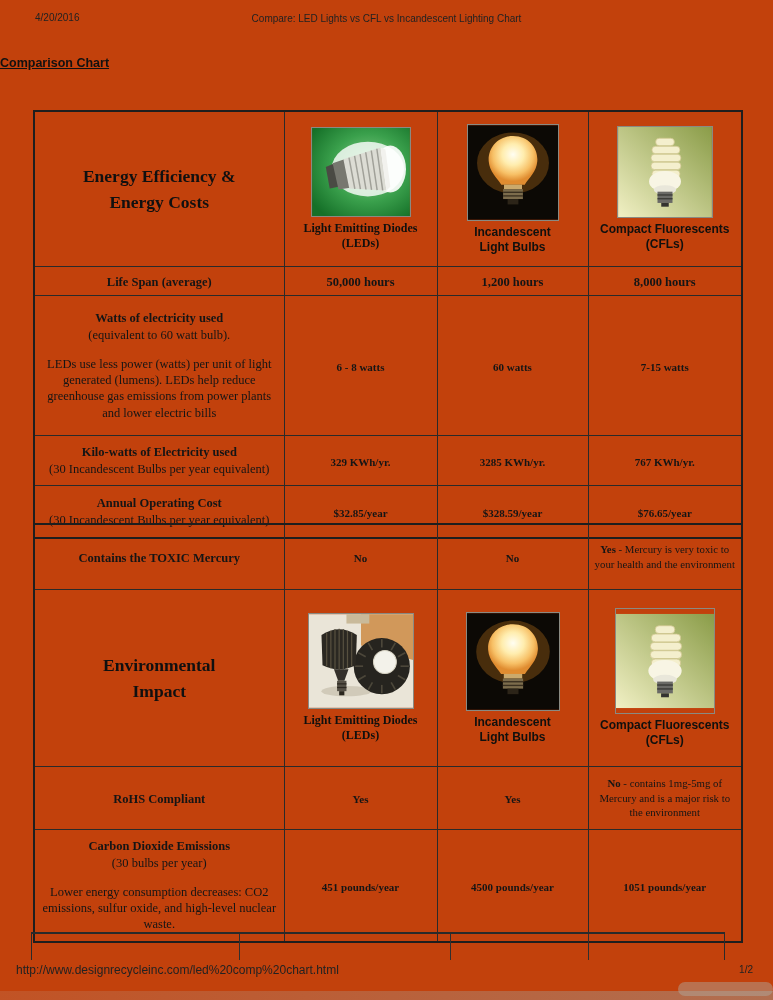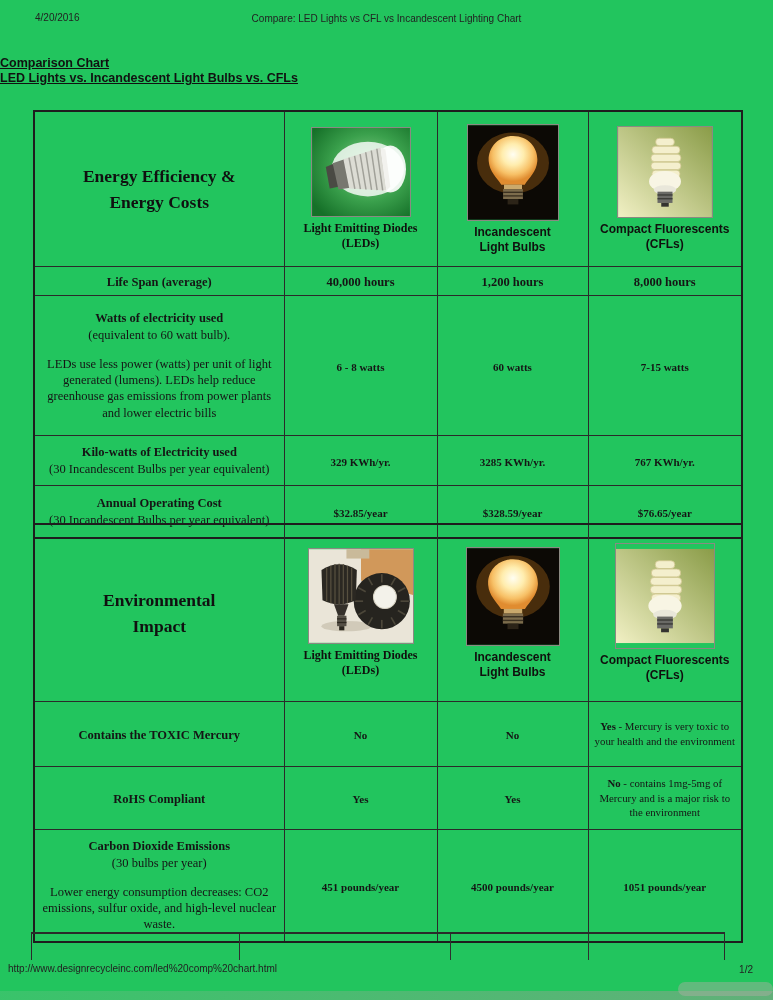--- a/index.html
+++ b/index.html
@@ -1,33 +1,33 @@
 <!DOCTYPE html>
 <html><head>
 <meta charset="utf-8">
 <style>
   html,body{margin:0;padding:0;}
   body{background:#e8e6e2;}
   .page{
     position:relative; width:773px; height:1000px; margin:0 auto;
-    background:#22c55e; overflow:hidden; color:#151515;
+    background:#c2410c; overflow:hidden; color:#151515;
     font-family:"Liberation Serif", serif;
   }
   
   .print-date{
     position:absolute; left:35px; top:12px;
     font-family:"Liberation Sans", sans-serif; font-size:10px; color:#222;
   }
   .print-title{
     position:absolute; left:0; right:0; top:13px; text-align:center;
     font-family:"Liberation Sans", sans-serif; font-size:10px; color:#222;
   }
   .footer-url{
-    position:absolute; left:8px; top:963px;
-    font-family:"Liberation Sans", sans-serif; font-size:10px; color:#222;
+    position:absolute; left:16px; top:963px;
+    font-family:"Liberation Sans", sans-serif; font-size:12px; color:#222;
   }
   .footer-page{
     position:absolute; right:20px; top:964px;
     font-family:"Liberation Sans", sans-serif; font-size:10px; color:#222;
   }
   
   .doc-title{
     position:absolute; left:0; right:0; top:56px; text-align:left;
     font-family:"Liberation Sans", sans-serif; font-weight:bold; font-size:12.5px;
     line-height:15px; color:#111;
@@ -83,21 +83,20 @@
 </head>
 <body>
 
 <div class="page">
 
   <span class="print-date">4/20/2016</span>
   <span class="print-title">Compare: LED Lights vs CFL vs Incandescent Lighting Chart</span>
 
   <div class="doc-title">
     <span class="u">Comparison Chart</span><br>
-    <span class="u">LED Lights vs. Incandescent Light Bulbs vs. CFLs</span>
   </div>
 
   <table class="cmp t-energy">
     <colgroup>
         <col style="width:250px">
         <col style="width:153px">
         <col style="width:151px">
         <col style="width:154px">
       </colgroup>
     <tbody>
@@ -176,21 +175,21 @@
           <line x1="42" y1="76.5" x2="58" y2="76.5" stroke="#3a3a36" stroke-width="1.4"></line>
           <rect x="46" y="81" width="8" height="4" fill="#333330"></rect>
         </svg>
         <div class="col-label sans cfl">Compact Fluorescents (CFLs)</div>
       </td>
     </tr>
     <tr>
       <td style="height:24px">
         <span class="val-lg">Life Span (average)</span>
       </td>
-      <td><span class="val-lg">40,000 hours</span></td>
+      <td><span class="val-lg">50,000 hours</span></td>
       <td><span class="val-lg">1,200 hours</span></td>
       <td><span class="val-lg">8,000 hours</span></td>
     </tr>
     <tr>
       <td style="height:135px" class="cell-pad">
         <div class="row-label-b">Watts of electricity used</div>
         <div class="row-label-r">(equivalent to 60 watt bulb).</div>
         <div class="row-desc">LEDs use less power (watts) per unit of light generated (lumens).  LEDs help reduce greenhouse gas emissions from power plants and lower electric bills</div>
       </td>
       <td><span class="val">6 - 8 watts</span></td>
@@ -220,20 +219,30 @@
 
   <table class="cmp t-env">
     <colgroup>
         <col style="width:250px">
         <col style="width:153px">
         <col style="width:151px">
         <col style="width:154px">
       </colgroup>
     <tbody>
         <tr>
+      <td style="height:60px">
+        <span class="row-label-b">Contains the TOXIC Mercury</span>
+      </td>
+      <td><span class="val">No</span></td>
+      <td><span class="val">No</span></td>
+      <td>
+        <span class="cfl-note"><b>Yes</b><span> - Mercury is very toxic to your health and the environment</span></span>
+      </td>
+    </tr>
+    <tr>
       <td style="height:172px">
         <span class="topic topic-inner env">Environmental Impact</span>
       </td>
       <td>
         <svg class="photo" width="104" height="94" viewBox="0 0 100 90">
           <rect width="100" height="90" fill="#eae5d8"></rect>
           <path d="M50 0 H100 V44 L50 30 Z" fill="#d1985a"></path>
           <rect x="36" y="0" width="22" height="9" fill="#c9ba9a"></rect>
           <ellipse cx="36" cy="74" rx="24" ry="5" fill="#c6bfac" opacity="0.7"></ellipse>
           <circle cx="70" cy="50" r="27" fill="#26241f"></circle>
@@ -311,30 +320,20 @@
           <ellipse cx="50" cy="67" rx="12" ry="5" fill="#e9e7da"></ellipse>
           <rect x="42" y="69" width="16" height="12" fill="#6a6a66"></rect>
           <line x1="42" y1="72.5" x2="58" y2="72.5" stroke="#3a3a36" stroke-width="1.4"></line>
           <line x1="42" y1="76.5" x2="58" y2="76.5" stroke="#3a3a36" stroke-width="1.4"></line>
           <rect x="46" y="81" width="8" height="4" fill="#333330"></rect>
         </svg>
         <div class="col-label sans cfl">Compact Fluorescents (CFLs)</div>
       </td>
     </tr>
     <tr>
-      <td style="height:60px">
-        <span class="row-label-b">Contains the TOXIC Mercury</span>
-      </td>
-      <td><span class="val">No</span></td>
-      <td><span class="val">No</span></td>
-      <td>
-        <span class="cfl-note"><b>Yes</b><span> - Mercury is very toxic to your health and the environment</span></span>
-      </td>
-    </tr>
-    <tr>
       <td style="height:58px">
         <span class="row-label-b">RoHS Compliant</span>
       </td>
       <td><span class="val">Yes</span></td>
       <td><span class="val">Yes</span></td>
       <td>
         <span class="cfl-note"><b>No</b><span> - contains 1mg-5mg of Mercury and is a major risk to the environment</span></span>
       </td>
     </tr>
     <tr>

